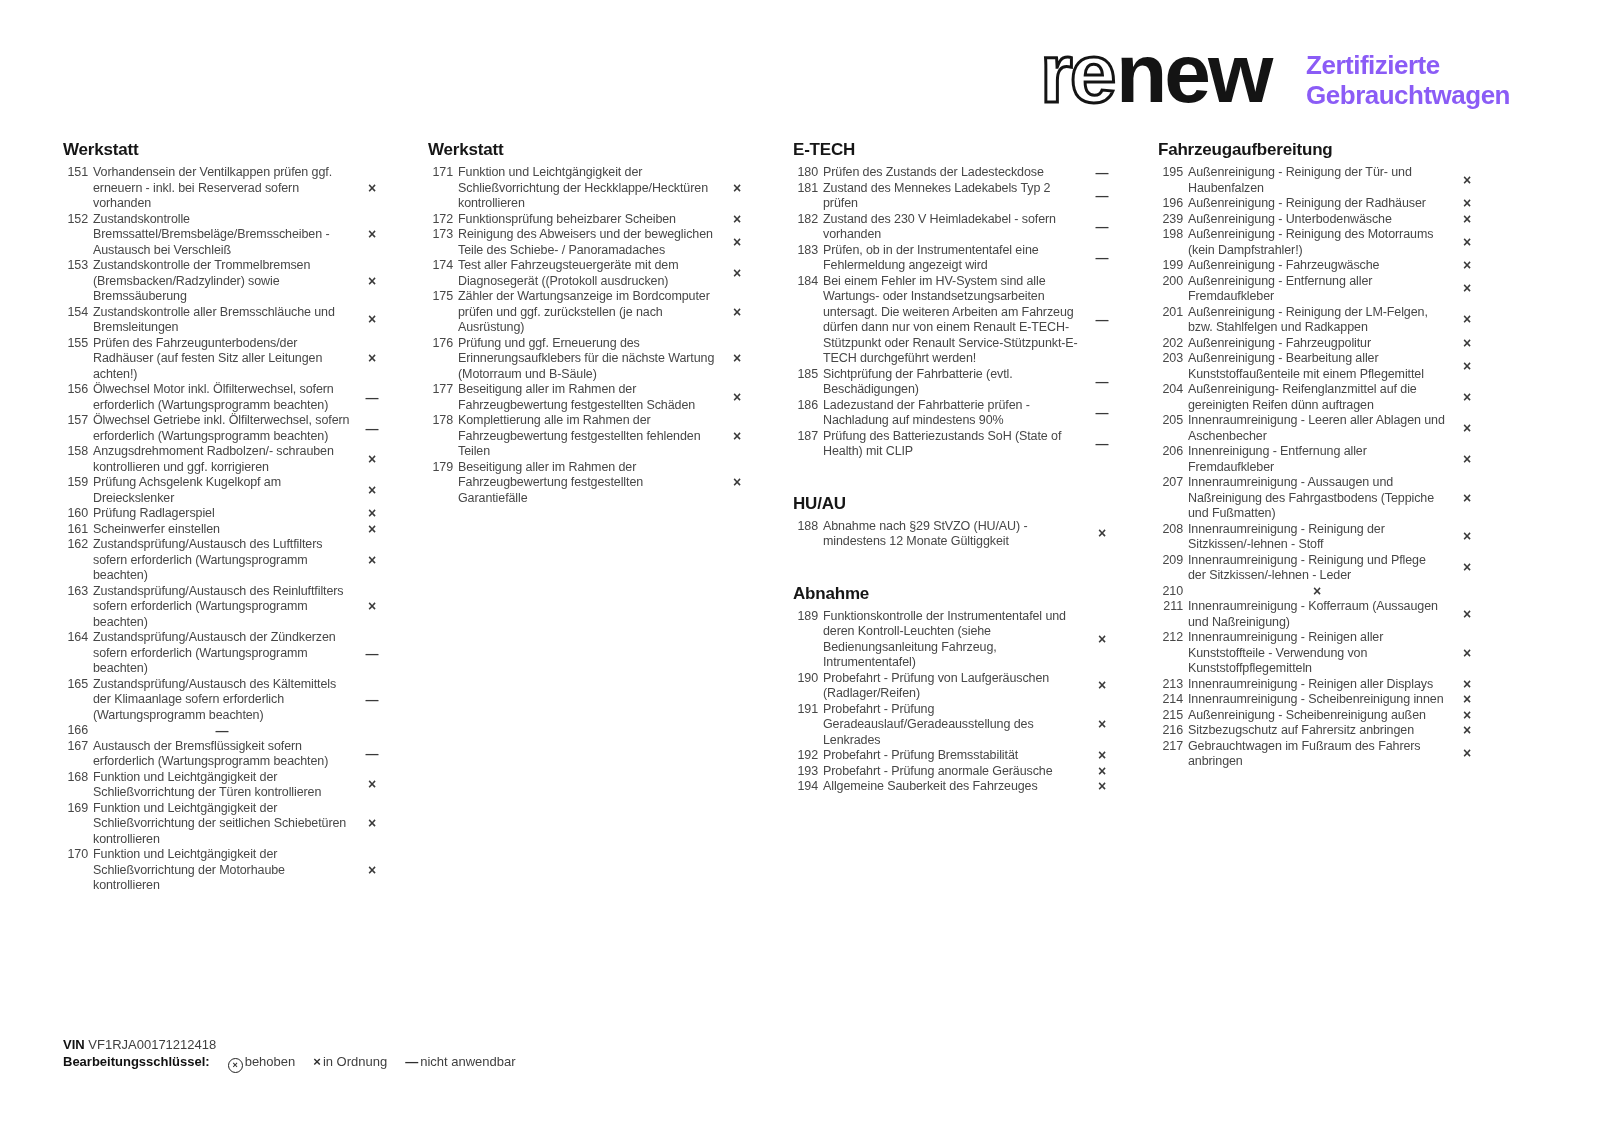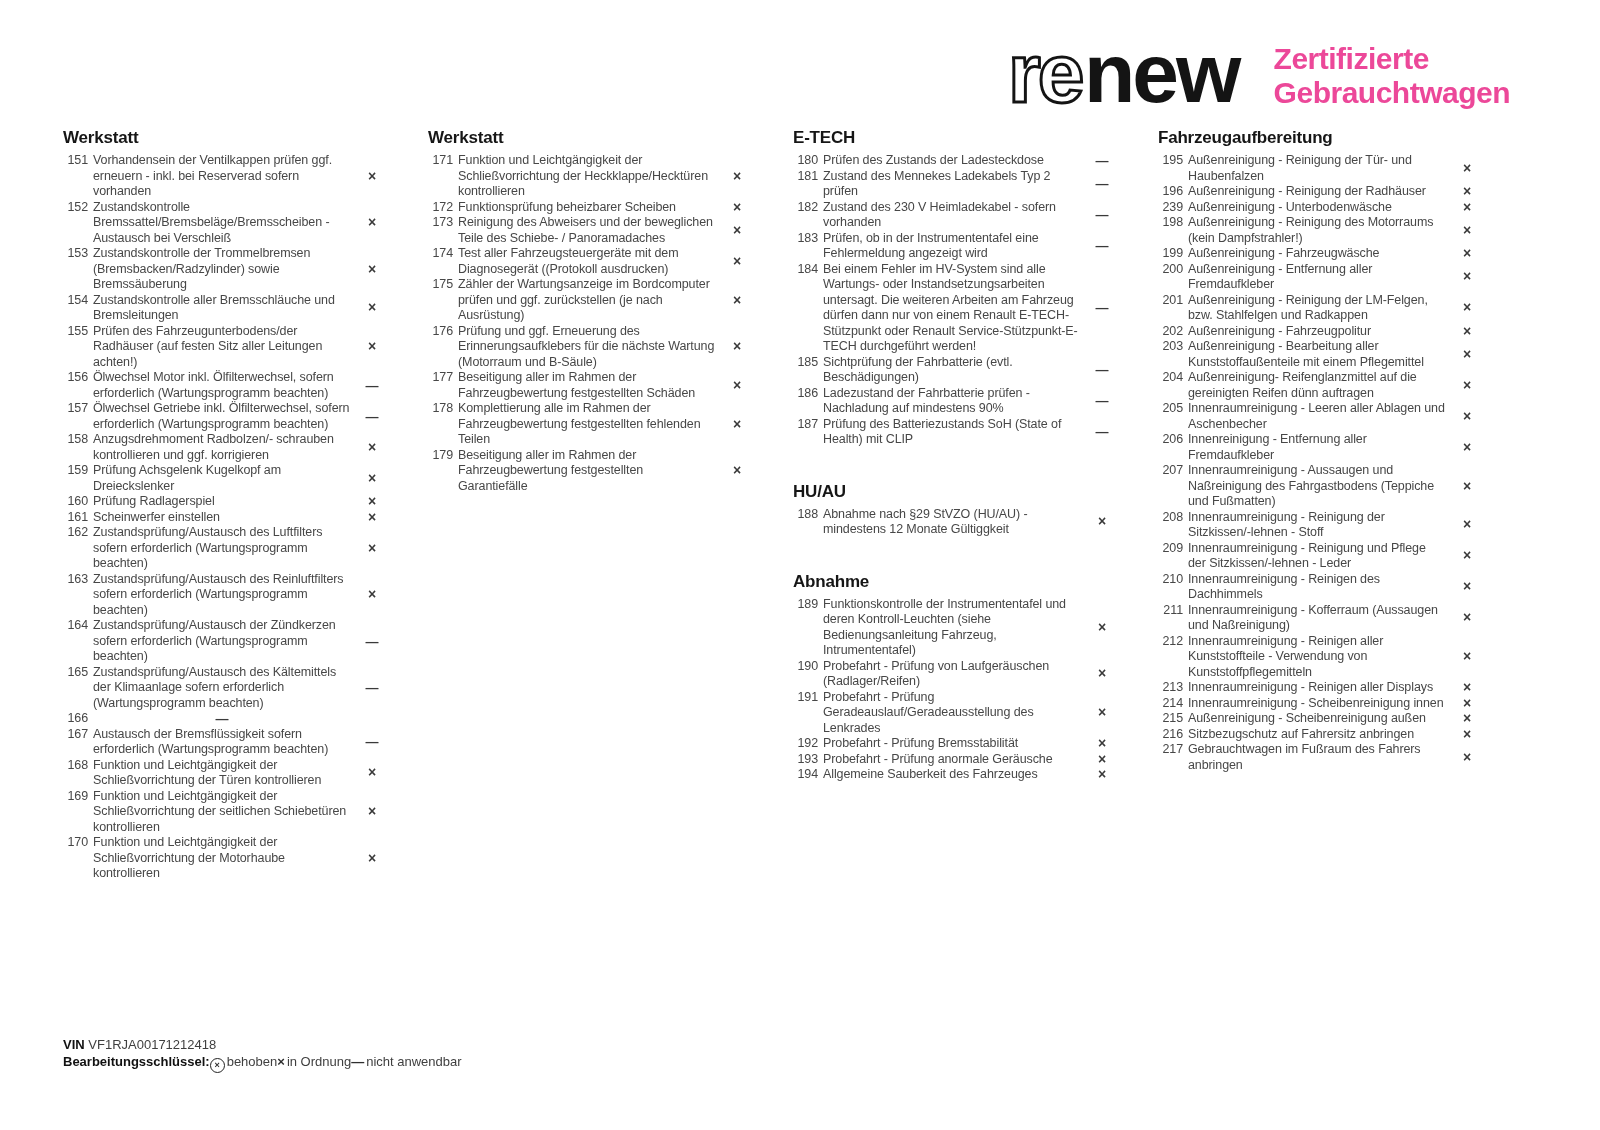--- a/index.html
+++ b/index.html
@@ -5,48 +5,48 @@
   html,body{margin:0;padding:0;}
   body{
     width:1600px;height:1130px;background:#ffffff;position:relative;
     font-family:"Liberation Sans","DejaVu Sans",sans-serif;
     color:#474747;overflow:hidden;
   }
   
   .logo{position:absolute;top:34px;right:90px;display:flex;align-items:flex-end;gap:28px;}
   .logo svg{display:block;}
   .logo-tagline{
-    font-weight:bold;color:#ec4899;font-size:30px;line-height:1.13;
+    font-weight:bold;color:#8b5cf6;font-size:26px;line-height:1.13;
     letter-spacing:-0.5px;padding-bottom:4px;
   }
   
   #columns{position:absolute;left:63px;top:128px;display:flex;gap:35px;}
   .col{width:330px;flex:0 0 330px;}
-  .section{margin-bottom:0;}
+  .section{margin-bottom:0;margin-top:12px;}
   .section + .section{margin-top:34px;}
   .sec-title{
     font-size:17px;font-weight:bold;color:#161616;letter-spacing:-0.2px;
     margin:0 0 5px 0;
   }
   .item{
     display:grid;grid-template-columns:30px 258px 42px;
     font-size:12.5px;line-height:15.5px;letter-spacing:-0.1px;
   }
   .item .num{text-align:right;padding-right:5px;color:#474747;}
   .item .txt{color:#474747;}
   .item .mark{
     align-self:center;justify-self:center;
     font-size:14px;font-weight:600;color:#3a3a3a;
   }
   .item .mark.dash{font-size:13px;font-weight:bold;}
   
   .footer{position:absolute;left:63px;top:1036px;font-size:13px;line-height:17px;}
   .footer .lbl{font-weight:bold;color:#111111;}
   .footer .val{color:#3f3f3f;}
-  .legend-item{margin-left:0;color:#3f3f3f;white-space:nowrap;}
+  .legend-item{margin-left:18px;color:#3f3f3f;white-space:nowrap;}
   .legend-item .sym{font-weight:600;color:#2e2e2e;margin-right:2px;font-size:13px;}
   .legend-item .sym.circled{
     display:inline-flex;width:13px;height:13px;border:1.3px solid #222;
     border-radius:50%;align-items:center;justify-content:center;
     font-size:9px;line-height:1;vertical-align:-2px;
   }
 </style>
 </head>
 <body>
 
@@ -375,21 +375,20 @@
           <div class="txt">Innenraumreinigung - Reinigung der Sitzkissen/-lehnen - Stoff</div>
           <div class="mark">×</div>
         </div>
         <div class="item">
           <div class="num">209</div>
           <div class="txt">Innenraumreinigung - Reinigung und Pflege der Sitzkissen/-lehnen - Leder</div>
           <div class="mark">×</div>
         </div>
         <div class="item">
           <div class="num">210</div>
-          <div class="txt">Innenraumreinigung - Reinigen des Dachhimmels</div>
           <div class="mark">×</div>
         </div>
         <div class="item">
           <div class="num">211</div>
           <div class="txt">Innenraumreinigung - Kofferraum (Aussaugen und Naßreinigung)</div>
           <div class="mark">×</div>
         </div>
         <div class="item">
           <div class="num">212</div>
           <div class="txt">Innenraumreinigung - Reinigen aller Kunststoffteile - Verwendung von Kunststoffpflegemitteln</div>

